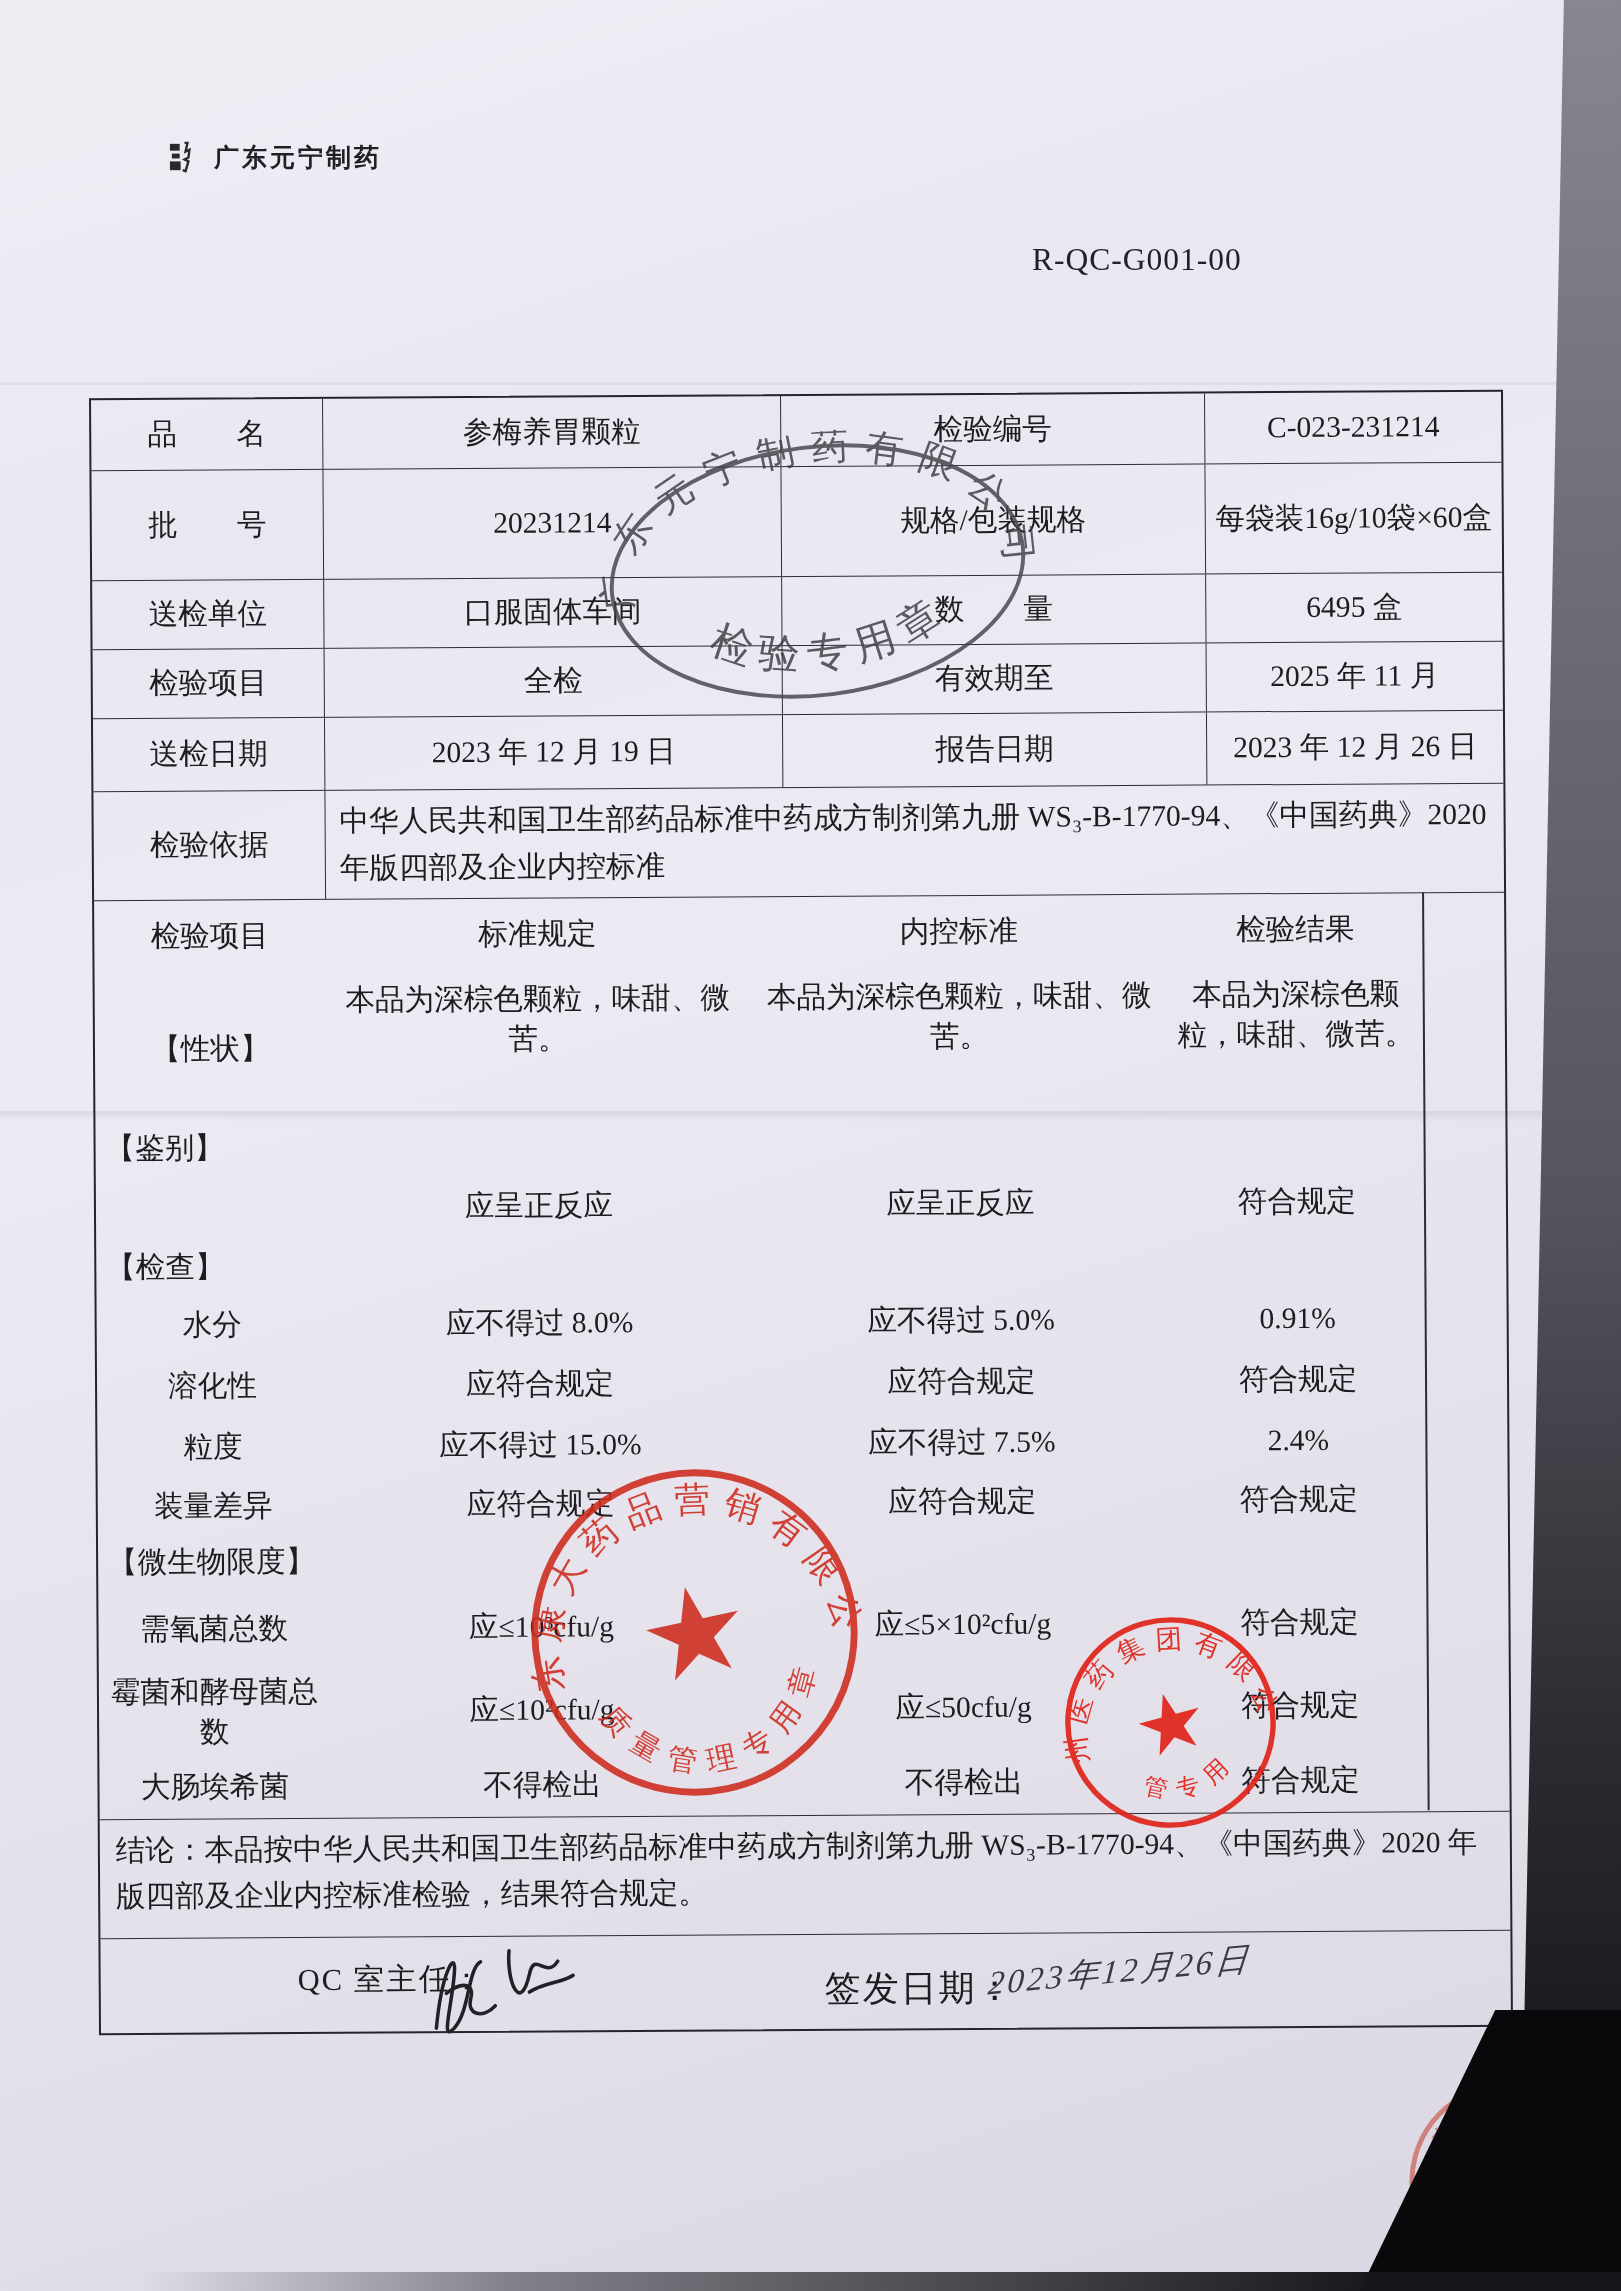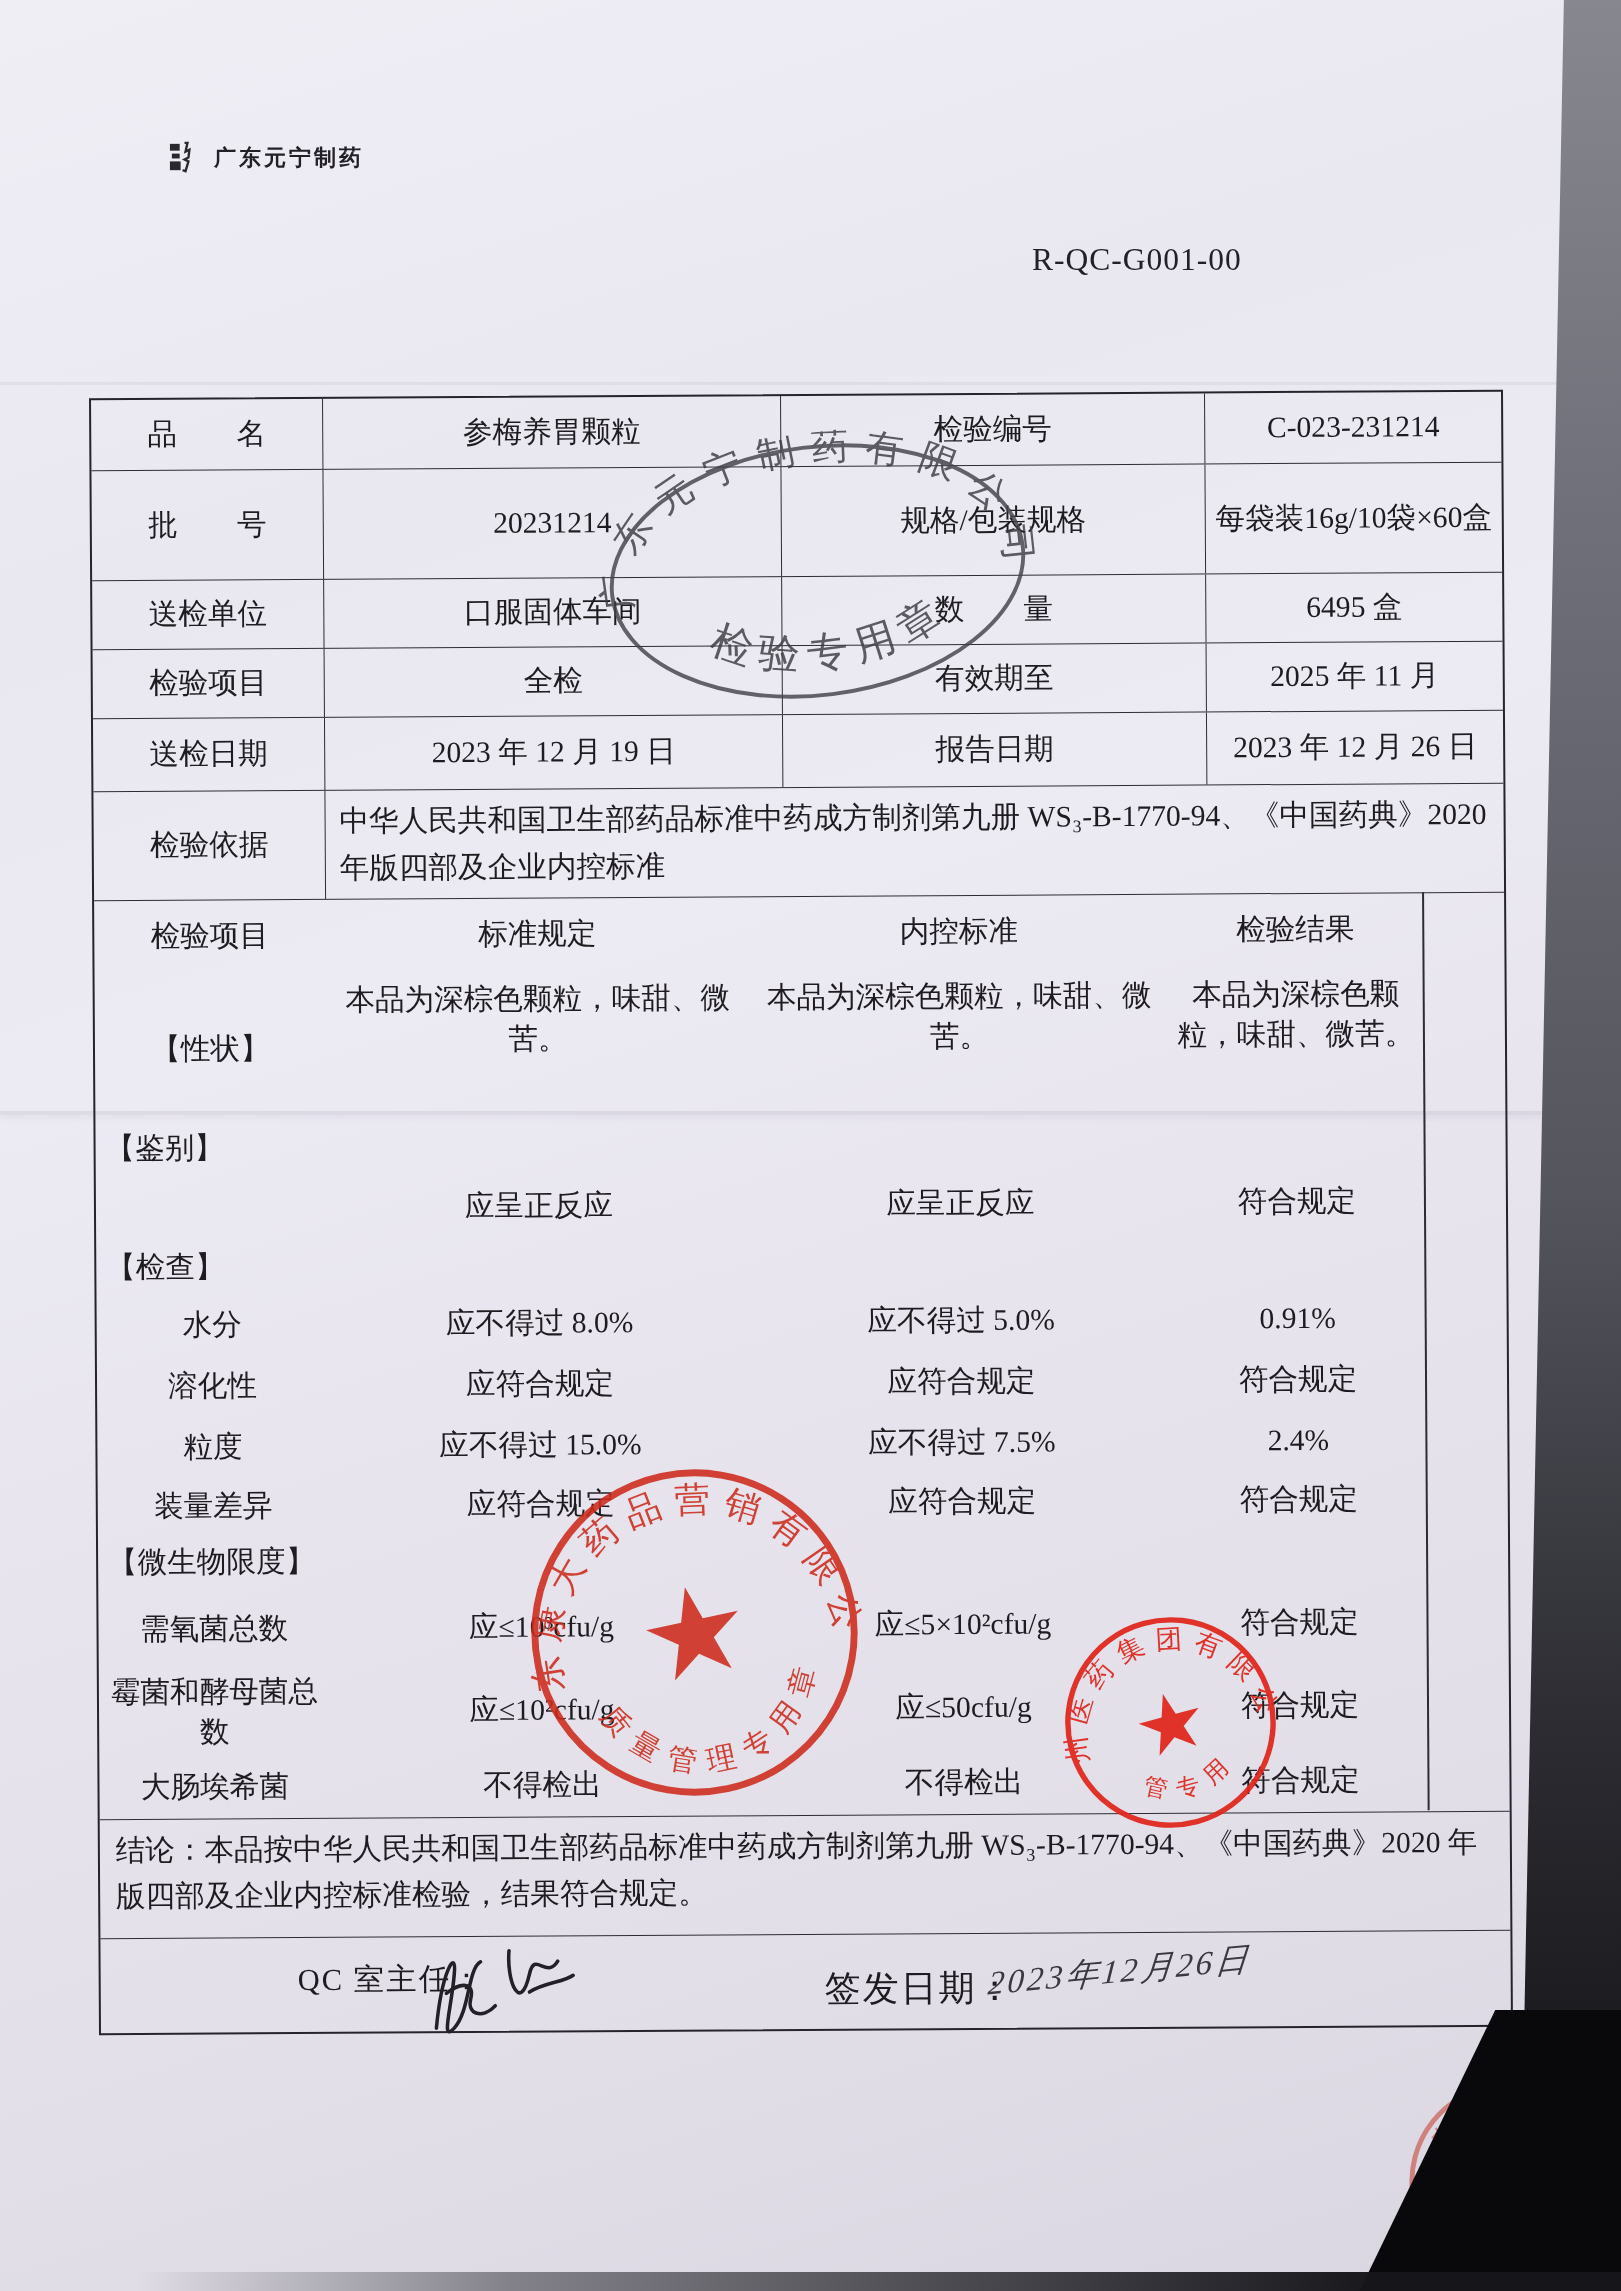--- a/index.html
+++ b/index.html
@@ -14,21 +14,21 @@
       background:linear-gradient(180deg,#87878f 0%,#70707a 22%,#55555e 52%,#2b2b31 76%,#0d0d10 100%);
       clip-path:polygon(44% 0,100% 0,100% 100%,0 100%);}
   .corner-wedge{position:absolute;left:1359px;top:2010px;width:262px;height:282px;background:#09090b;
       clip-path:polygon(52% 0,100% 0,100% 100%,0 100%);}
   .bottom-shadow{position:absolute;left:138px;top:2272px;width:1484px;height:19.7px;
       background:linear-gradient(90deg,rgba(40,40,46,0),rgba(40,40,46,.5) 25%,#15151a 85%);}
 
   
   .logo{position:absolute;left:167px;top:138px;display:flex;align-items:center;gap:7.9px;}
   .logo-glyph{width:39px;height:39px;}
-  .logo-text{font-family:"Liberation Sans","DejaVu Sans",sans-serif;font-weight:bold;font-size:22px;letter-spacing:3px;color:#222026;}
+  .logo-text{font-family:"Liberation Sans","DejaVu Sans",sans-serif;font-weight:bold;font-size:25px;letter-spacing:3px;color:#222026;}
   .doc-code{position:absolute;left:1032px;top:242px;font-size:31.5px;letter-spacing:1px;color:#232127;}
   .title{position:absolute;left:0;top:296px;width:1212px;text-align:center;font-size:46px;font-weight:bold;letter-spacing:6.9px;color:#1b191f;}
 
   
   .doc-table{position:absolute;left:94px;top:394px;width:1414px;height:1637px;
       border:2.4px solid #26242b;transform:rotate(-0.35deg);box-sizing:border-box;}
   .row{display:grid;box-sizing:border-box;border-bottom:1.7px solid #2e2c33;}
   .info-grid{grid-template-columns:231px 458px 424px 1fr;}
   .res-grid{grid-template-columns:231px 424px 419px 254px 1fr;border-bottom:none;}
   .cell{box-sizing:border-box;display:flex;align-items:center;justify-content:center;

